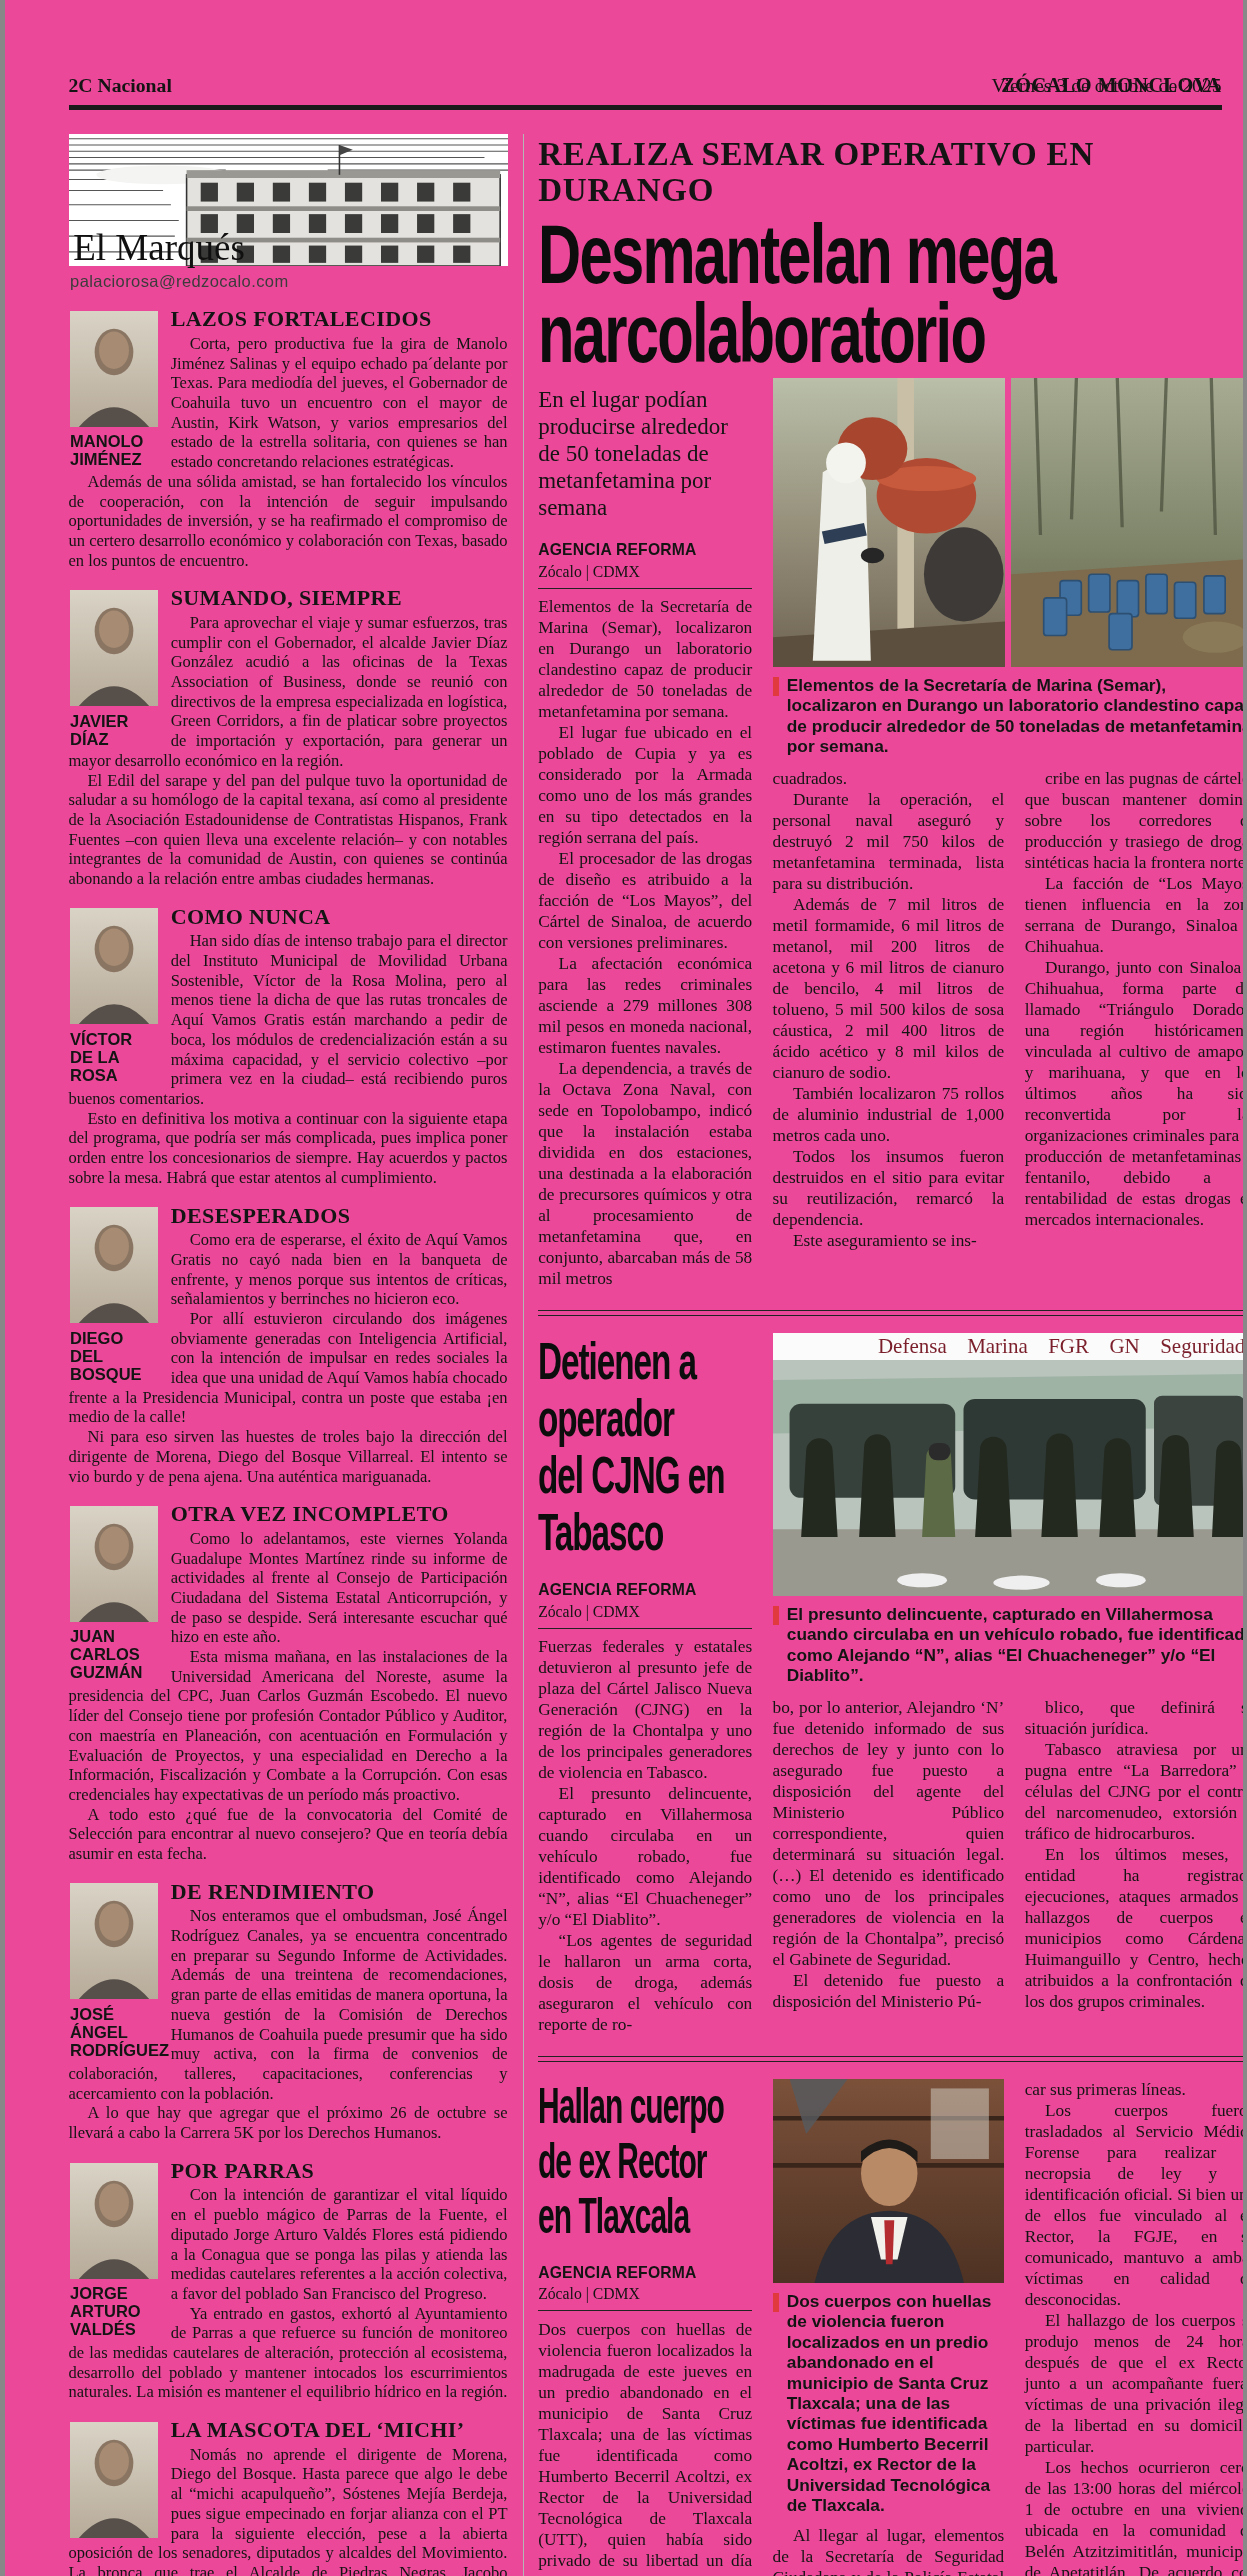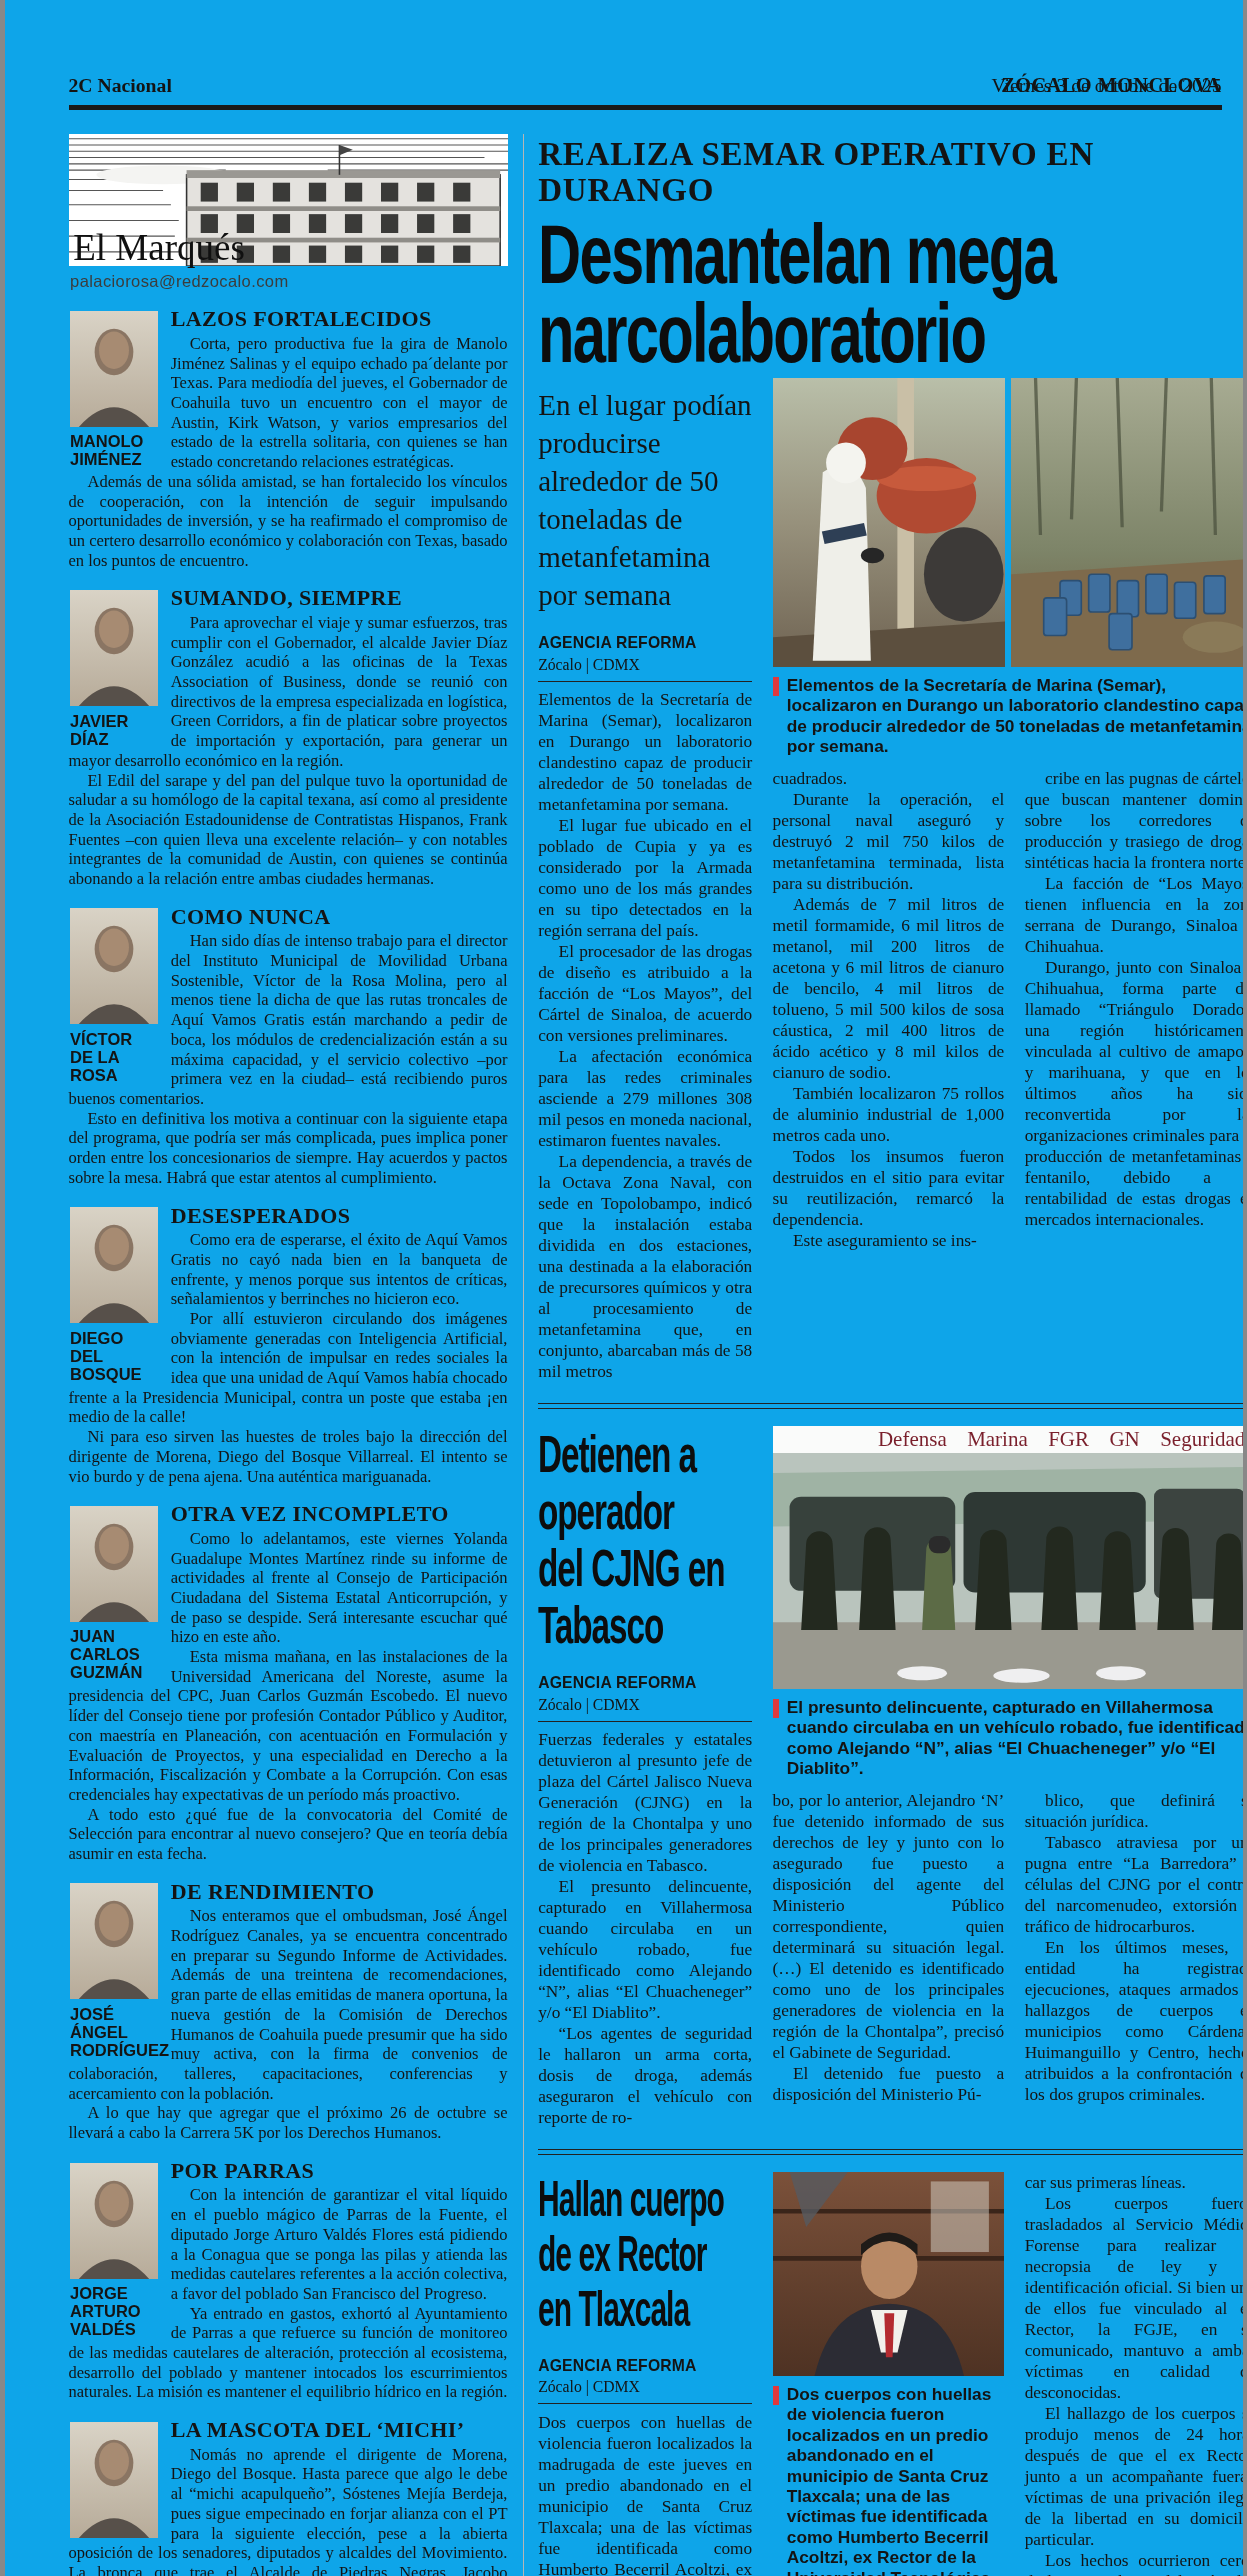--- a/index.html
+++ b/index.html
@@ -1,16 +1,16 @@
 <!DOCTYPE html>
 <html style="font-size:12.6px"><head>
 <meta charset="utf-8">
 <style>
   html,body{margin:0;padding:0;background:#888;}
-  .page{position:relative;width:1238px;height:2576px;background:#0ea5e9;color:#141414;
+  .page{position:relative;width:1238px;height:2576px;background:#ec4899;color:#141414;
         font-family:"Liberation Serif",serif;overflow:hidden;margin:0 auto;}
   
   .pheader{position:absolute;top:74px;left:64px;right:21px;display:flex;align-items:flex-end;
            border-bottom:5.5px solid #1a1a1a;padding-bottom:7.9px;}
   .ph-left{font-weight:bold;font-size:19.7px;}
   .ph-center{position:absolute;left:0;right:0;text-align:right;font-weight:bold;font-size:20.4px;letter-spacing:0.4px;}
   .ph-right{margin-left:auto;font-size:19.7px;}
   
   .body-wrap{position:absolute;top:134px;left:64px;right:21px;bottom:0;display:flex;}
   .leftcol{width:439px;flex:0 0 439px;}
@@ -34,21 +34,21 @@
   .lcp{margin:0;font-size:16.5px;line-height:19.7px;text-align:justify;text-indent:19px;}
   
   .kicker{font-weight:bold;font-size:33px;letter-spacing:0.8px;line-height:36px;margin-top:1.6px;}
   .hl-line{display:block;white-space:nowrap;font-family:"Liberation Sans",sans-serif;font-weight:bold;
            letter-spacing:-2.4px;transform-origin:0 50%;color:#0d0d0d;}
   .hl1 .hl-line{font-size:83px;line-height:79px;transform:scaleX(.72);}
   .hl2 .hl-line{font-size:52px;line-height:57px;transform:scaleX(.64);letter-spacing:-1.6px;}
   .hl3 .hl-line{font-size:50px;line-height:55px;transform:scaleX(.60);letter-spacing:-1.6px;}
   .hl1{margin:7.9px 0 4.7px 0;}
   .art-grid{display:grid;grid-template-columns:214px 1fr;column-gap:20.4px;}
-  .deck{font-size:29px;line-height:38px;margin-top:7.9px;}
+  .deck{font-size:23px;line-height:27px;margin-top:7.9px;}
   .byline{margin-top:20.4px;border-bottom:0.8px solid #222;padding-bottom:7px;margin-bottom:7.9px;}
   .agency{font-family:"Liberation Sans",sans-serif;font-weight:bold;font-size:15.7px;letter-spacing:0.2px;}
   .dateline{font-size:15.7px;margin-top:3.1px;}
   .mp{margin:0;font-size:17.3px;line-height:21px;text-align:justify;text-indent:20.4px;}
   .colA .mp:first-of-type, .twocol .tc:first-child .mp:first-of-type, .tcC .mp:first-of-type{text-indent:0;}
   .photos-row{display:flex;gap:6.3px;}
   .photo-ph{background:#cfcabc;overflow:hidden;}
   .photo-ph svg{width:100%;height:100%;display:block;}
   .ph-lab{width:48%;height:289px;}
   .ph-forest{flex:1;height:289px;}

